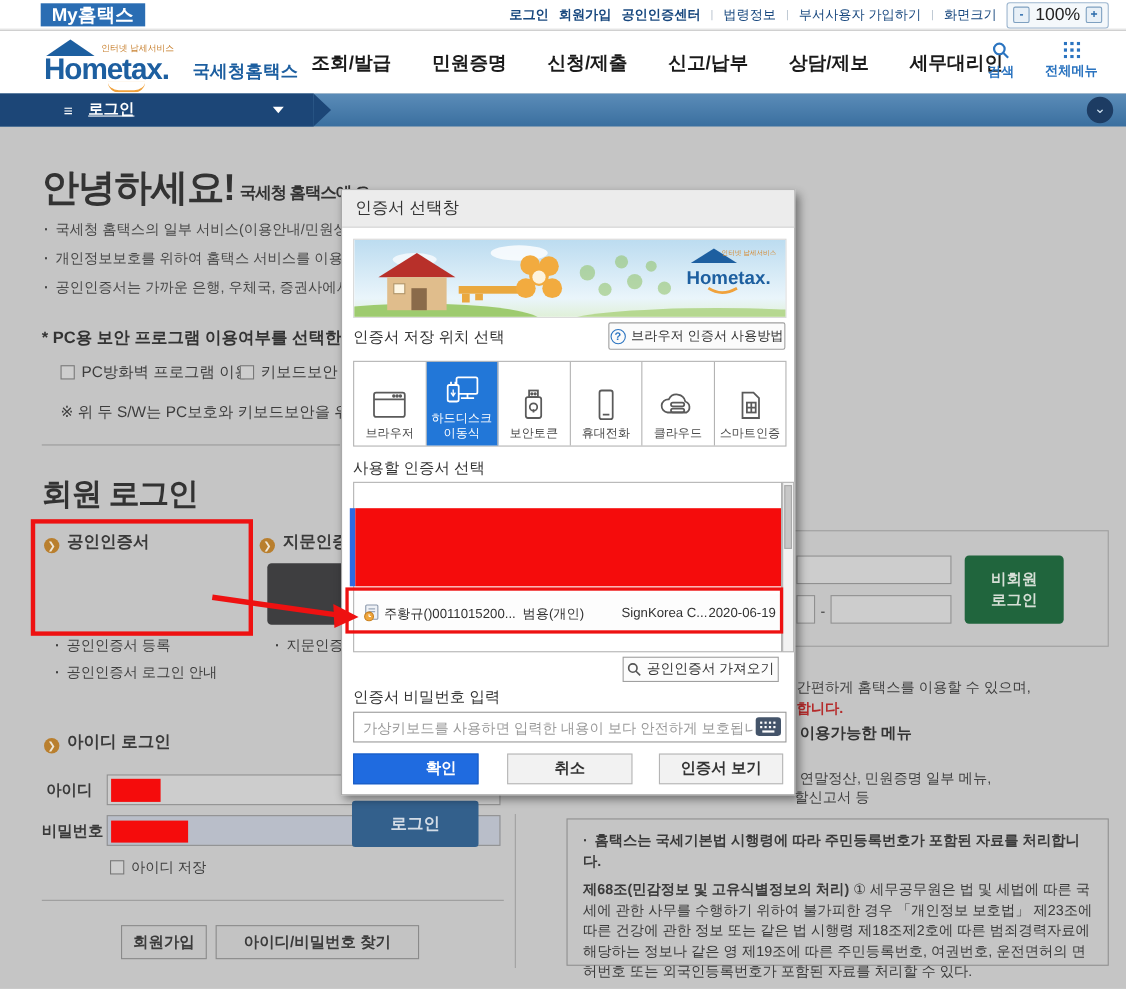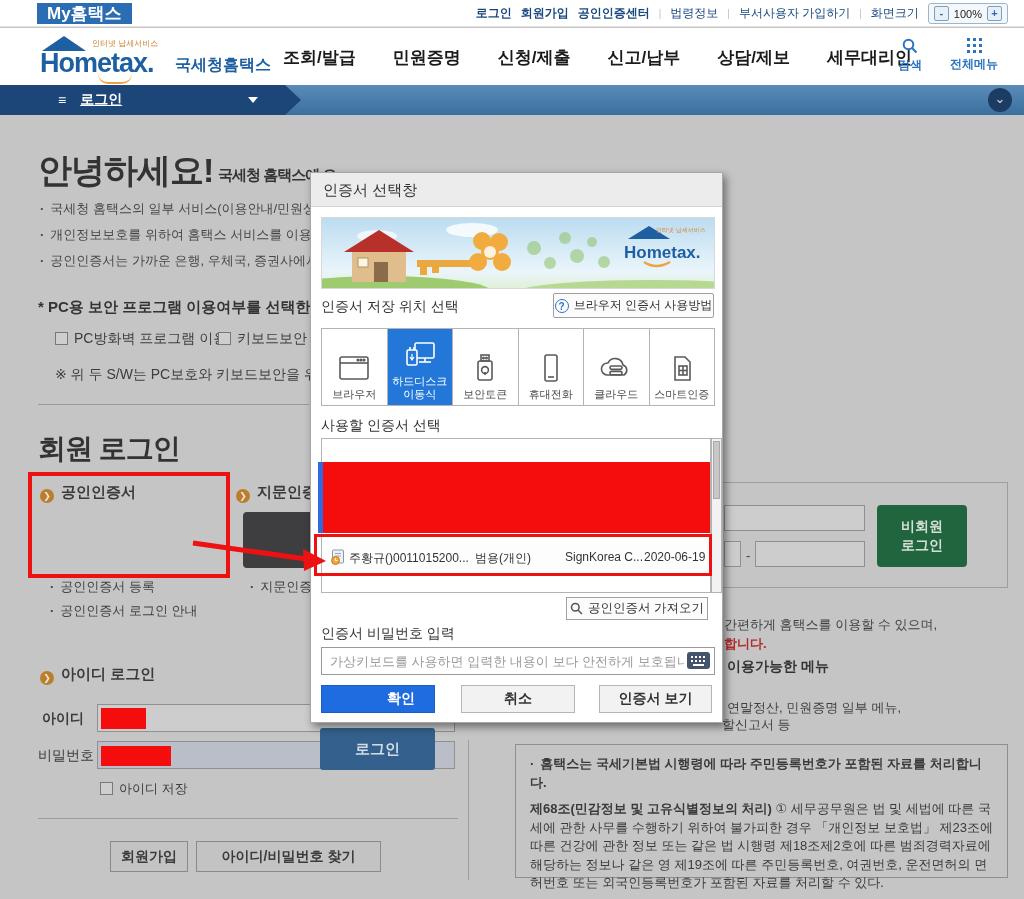--- a/index.html
+++ b/index.html
@@ -8,21 +8,21 @@
   .abs { position:absolute; }
 
   
   #topbar { position:absolute; left:0; top:0; width:1024px; height:27px; background:#ffffff; border-bottom:1px solid #e2e2e2; }
   .myhometax { position:absolute; left:37px; top:3px; height:21px; line-height:21px; padding:0 10px; background:#2a6db3; color:#fff; font-size:17px; font-weight:bold; cursor:pointer; }
   .toplinks { position:absolute; right:16px; top:0; height:27px; display:flex; align-items:center; gap:9px; font-size:12px; color:#17477e; }
   .toplinks .strong { font-weight:bold; }
   .tl-sep { color:#b9c4cf; font-size:10px; }
   .zoomctl { display:flex; align-items:center; gap:5px; border:1px solid #9db6cf; border-radius:3px; padding:2px 5px; background:#f4f8fb; }
   .zoombtn { display:inline-block; width:15px; height:15px; line-height:13px; text-align:center; border:1px solid #7ea0c0; background:#e8f0f7; color:#2b6bab; font-weight:bold; font-size:11px; border-radius:2px; cursor:pointer; }
-  .zoomlevel { color:#222; font-size:11px; }
+  .zoomlevel { color:#222; font-size:16px; }
 
   
   #header { position:absolute; left:0; top:28px; width:1024px; height:57px; background:#ffffff; }
   .logo { position:absolute; left:40px; top:8px; width:220px; height:46px; cursor:pointer; }
   .logo-roof { position:absolute; left:2px; top:0; width:0; height:0; border-left:22px solid transparent; border-right:22px solid transparent; border-bottom:15px solid #1d5fa0; }
   .logo-tag { position:absolute; left:52px; top:2px; font-size:8px; color:#c8802f; letter-spacing:0; white-space:nowrap; }
   .logo-main { position:absolute; left:0; top:12px; font-size:27px; font-weight:bold; color:#1d5fa0; letter-spacing:-1px; white-space:nowrap; }
   .logo-swoosh { position:absolute; left:58px; top:38px; width:34px; height:10px; border:2px solid #f0a23c; border-top:none; border-left:none; border-right:none; border-radius:0 0 18px 18px; }
   .logo-kr { position:absolute; left:135px; top:19px; font-size:16px; font-weight:bold; color:#1d5fa0; white-space:nowrap; }
   .mainnav { position:absolute; left:283px; top:18px; display:flex; gap:37px; font-size:17px; font-weight:bold; color:#1b1b1b; white-space:nowrap; }
@@ -186,21 +186,21 @@
     <span class="sec-ico">❯</span><span>지문인증</span>
   </div>
   <div class="darkbtn abs" style="left:243px; top:512px; width:130px; height:56px; justify-content:flex-end; padding-right:3px;">지문인</div>
   <div class="abs link bullet" style="left:250px; top:578px; white-space:nowrap;">지문인증 토</div>
 
   <div class="abs" style="left:40px; top:665px; font-size:15px; font-weight:bold; color:#3a3a3a;">
     <span class="sec-ico">❯</span><span>아이디 로그인</span>
   </div>
   <div class="abs" style="left:42px; top:710px; font-size:14px; font-weight:bold; color:#3a3a3a;">아이디</div>
   <input class="abs input-dim" style="left: 97px; top: 704px; width: 358px; height: 28px;">
-  <div class="abs" style="left:38px; top:747px; font-size:14px; font-weight:normal; color:#3a3a3a;">비밀번호</div>
+  <div class="abs" style="left:38px; top:747px; font-size:14px; font-weight:bold; color:#3a3a3a;">비밀번호</div>
   <input class="abs" style="left: 97px; top: 741px; width: 358px; height: 28px; background: rgb(185, 190, 201); border: 1px solid rgb(144, 144, 144);">
   <div class="abs" style="left:320px; top:728px; width:115px; height:42px; background:#33608c; border-radius:3px; color:#d3dce6; font-size:15px; font-weight:bold; display:flex; align-items:center; justify-content:center; cursor:pointer;">로그인</div>
   <div class="abs" style="left:100px; top:780px; font-size:13px; color:#3d3d3d;">
     <span class="cb"></span><span>아이디 저장</span>
   </div>
   <div class="abs" style="left:38px; top:818px; width:420px; border-top:1px solid #9c9c9c;"></div>
   <div class="graybtn abs" style="left:110px; top:841px; width:78px; height:31px;">회원가입</div>
   <div class="graybtn abs" style="left:196px; top:841px; width:185px; height:31px;">아이디/비밀번호 찾기</div>
 
   <div class="abs" style="left:560px; top:482px; width:448px; height:106px; border:1px solid #9e9e9e;"></div>

